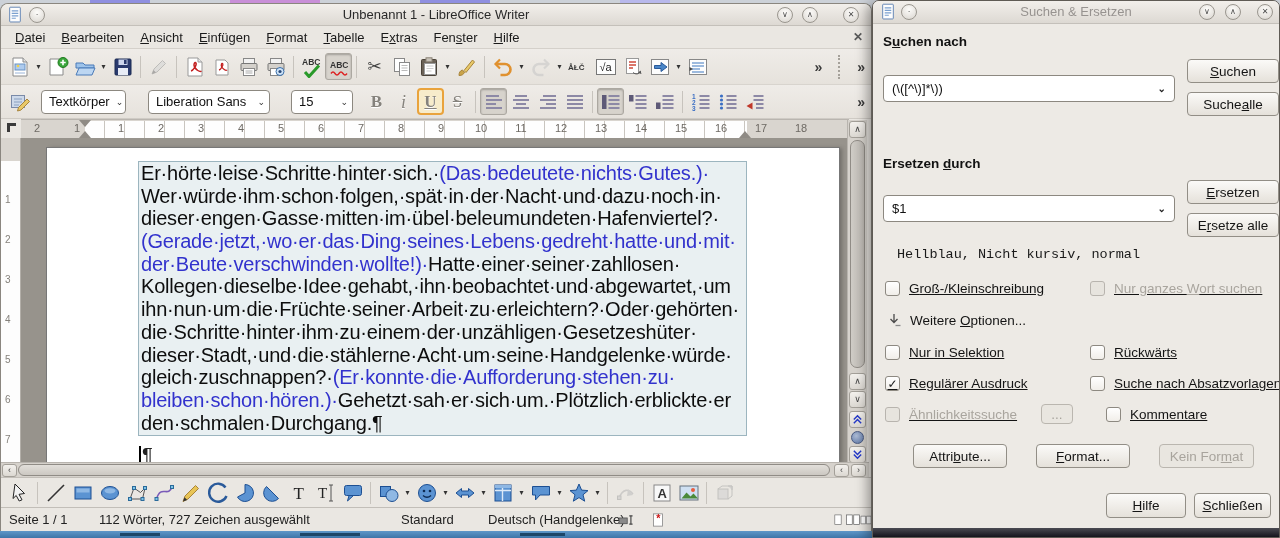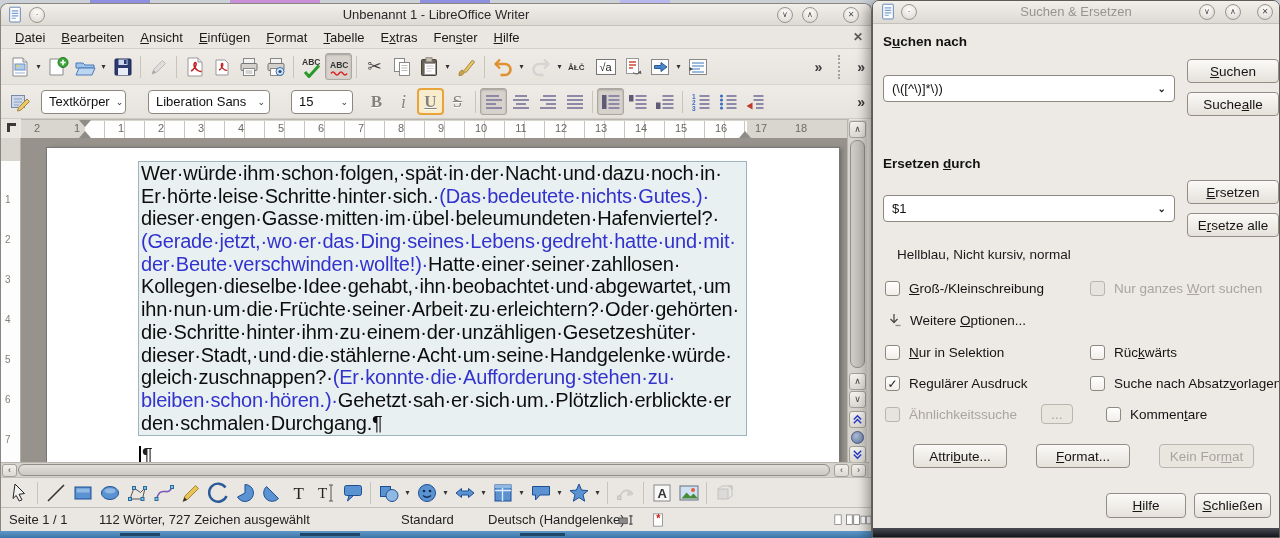--- a/index.html
+++ b/index.html
@@ -76,21 +76,21 @@
   
   #dialog{position:absolute;left:872px;top:0;width:408px;height:538px;background:#edeae5;border:1px solid #5f5b55;border-radius:7px 7px 0 0;box-shadow:-5px 3px 12px rgba(0,0,0,.35);overflow:hidden;}
   #dialog .titlebar{height:23px;}
   #dialog .ttl{color:#979390;}
   .dlabel{position:absolute;font-size:13.5px;font-weight:bold;color:#121212;}
   .dcombo{position:absolute;height:27px;background:#fff;border:1px solid #8c8880;border-radius:4px;display:flex;align-items:center;padding:0 8px;font-size:13px;color:#111;}
   .dcombo .chev{margin-left:auto;color:#222;font-size:10px;font-weight:bold;}
   .btn{position:absolute;background:linear-gradient(#fbfaf8,#e5e1da);border:1px solid #928e86;border-radius:4px;font-size:13.5px;color:#141414;display:flex;align-items:center;justify-content:center;}
   .btn.dis{color:#a8a49d;border-color:#bab6af;background:#e9e6e0;}
   .note{position:absolute;font-size:13.5px;color:#1a1a1a;}
-  .optrow{position:absolute;display:flex;align-items:center;}
+  .optrow{position:absolute;display:flex;align-items:center;text-decoration:underline;}
   .cb{width:15px;height:15px;border:1px solid #8d8981;border-radius:3px;background:linear-gradient(#ffffff,#f1eee9);margin-right:9px;font-size:12px;color:#222;display:flex;align-items:center;justify-content:center;line-height:1;flex:0 0 auto;}
   .cb.dis{background:#e7e4de;border-color:#b8b4ae;}
   .optlab{font-size:13.5px;color:#141414;white-space:nowrap;}
   .optrow.dis .optlab{color:#a9a59e;}
   .expander{position:absolute;display:flex;align-items:center;font-size:13.5px;color:#141414;}
   .exparrow{margin-right:8px;display:flex;}
   .dlgbottom{position:absolute;left:0;bottom:0;width:100%;height:9px;background:linear-gradient(#4a4a52,#15151d);}
   u{text-decoration:underline;}
 </style>
 </head>
@@ -501,22 +501,22 @@
           <span class="vnum" style="top: 96px;">2</span>
           <span class="vnum" style="top: 136px;">3</span>
           <span class="vnum" style="top: 176px;">4</span>
           <span class="vnum" style="top: 216px;">5</span>
           <span class="vnum" style="top: 256px;">6</span>
           <span class="vnum" style="top: 296px;">7</span>
         </div>
     </div>
     <div class="page">
       <div class="selblock" id="doc-text">
+          <div class="doc-line"><span class="seg-k">Er·hörte·leise·Schritte·hinter·sich.·</span><span class="seg-b">(Das·bedeutete·nichts·Gutes.)·</span></div>
           <div class="doc-line"><span class="seg-k">Wer·würde·ihm·schon·folgen,·spät·in·der·Nacht·und·dazu·noch·in·</span></div>
-          <div class="doc-line"><span class="seg-k">Er·hörte·leise·Schritte·hinter·sich.·</span><span class="seg-b">(Das·bedeutete·nichts·Gutes.)·</span></div>
           <div class="doc-line"><span class="seg-k">dieser·engen·Gasse·mitten·im·übel·beleumundeten·Hafenviertel?·</span></div>
           <div class="doc-line"><span class="seg-b">(Gerade·jetzt,·wo·er·das·Ding·seines·Lebens·gedreht·hatte·und·mit·</span></div>
           <div class="doc-line"><span class="seg-b">der·Beute·verschwinden·wollte!)·</span><span class="seg-k">Hatte·einer·seiner·zahllosen·</span></div>
           <div class="doc-line"><span class="seg-k">Kollegen·dieselbe·Idee·gehabt,·ihn·beobachtet·und·abgewartet,·um</span></div>
           <div class="doc-line"><span class="seg-k">ihn·nun·um·die·Früchte·seiner·Arbeit·zu·erleichtern?·Oder·gehörten·</span></div>
           <div class="doc-line"><span class="seg-k">die·Schritte·hinter·ihm·zu·einem·der·unzähligen·Gesetzeshüter·</span></div>
           <div class="doc-line"><span class="seg-k">dieser·Stadt,·und·die·stählerne·Acht·um·seine·Handgelenke·würde·</span></div>
           <div class="doc-line"><span class="seg-k">gleich·zuschnappen?·</span><span class="seg-b">(Er·konnte·die·Aufforderung·stehen·zu·</span></div>
           <div class="doc-line"><span class="seg-b">bleiben·schon·hören.)·</span><span class="seg-k">Gehetzt·sah·er·sich·um.·Plötzlich·erblickte·er</span></div>
           <div class="doc-line"><span class="seg-k">den·schmalen·Durchgang.¶</span></div>
@@ -806,21 +806,21 @@
   <button class="btn" style="left:314px;top:91px;width:92px;height:24px;">Suche <u>a</u>lle</button>
 
   <span class="dlabel" style="left:10px;top:155px;">Ersetzen <u>d</u>urch</span>
   <div class="dcombo" style="left:10px;top:194px;width:292px;">
     <span>$1</span>
     <span class="chev">⌄</span>
   </div>
   <button class="btn" style="left:314px;top:179px;width:92px;height:24px;"><u>E</u>rsetzen</button>
   <button class="btn" style="left:314px;top:212px;width:92px;height:24px;">E<u>r</u>setze alle</button>
 
-  <span class="note" style="left:24px;top:246px;">Hellblau, Nicht kursiv, normal</span>
+  <span class="note" style="left:24px;top:246px;font-family:Liberation Mono, monospace;">Hellblau, Nicht kursiv, normal</span>
 
   <div id="dlg-options">
       <div class="optrow" style="left: 12px; top: 280px;">
         <span class="cb"></span>
         <span class="optlab"><u>G</u>roß-/Kleinschreibung</span>
       </div>
       <div class="optrow dis" style="left: 217px; top: 280px;">
         <span class="cb dis"></span>
         <span class="optlab">Nur ganzes <u>W</u>ort suchen</span>
       </div>

